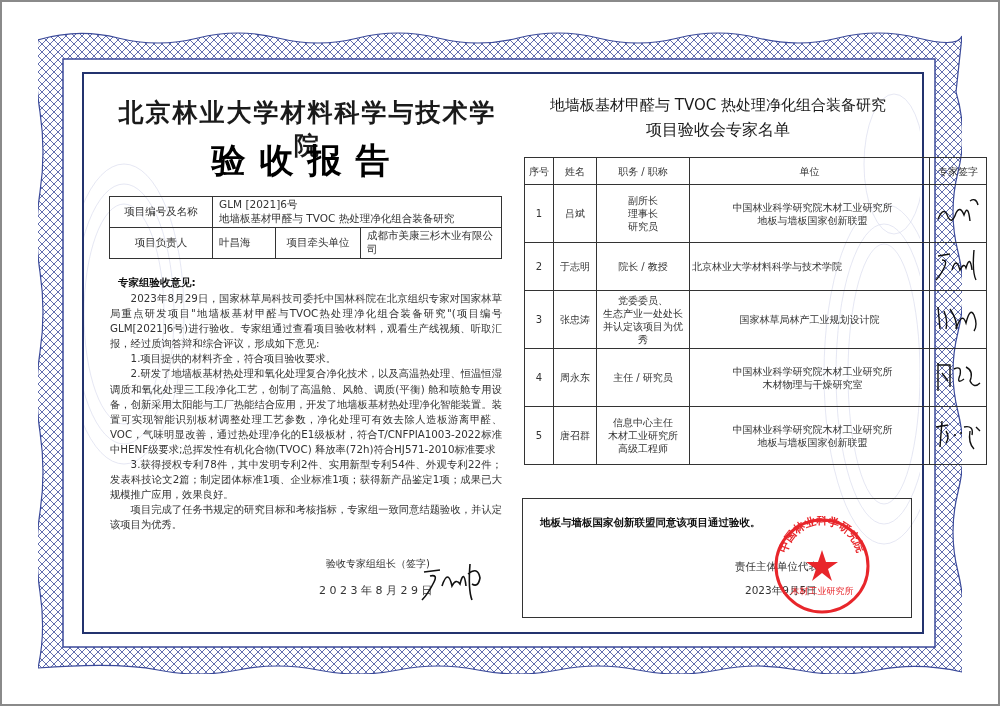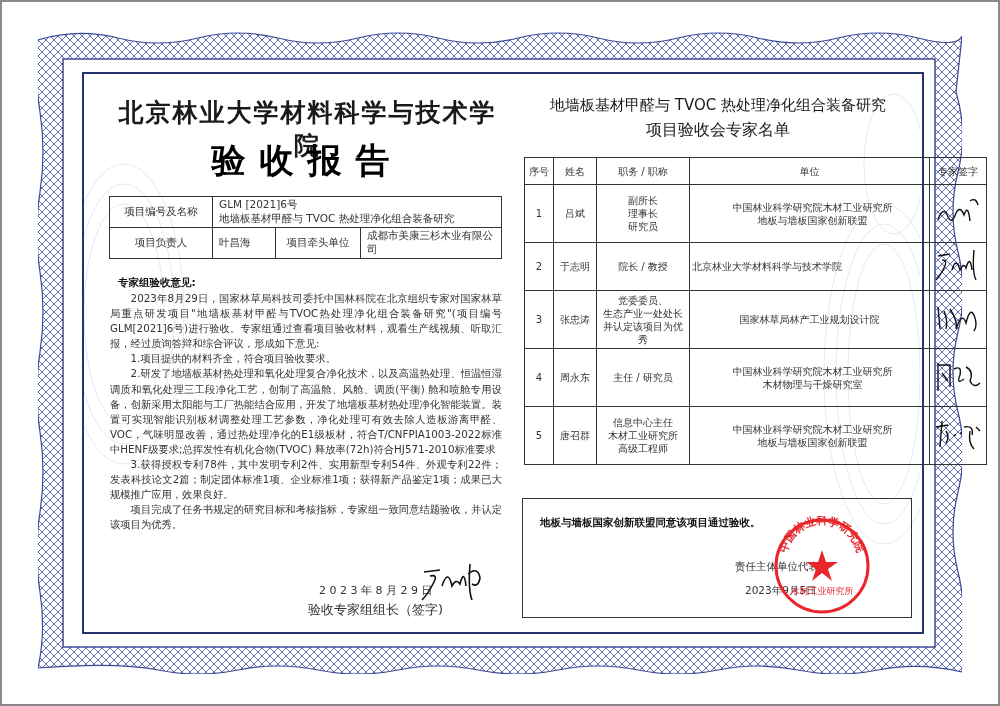--- a/index.html
+++ b/index.html
@@ -11,21 +11,21 @@
   .inner-frame{position:absolute;left:82px;top:72px;width:838px;height:558px;border:2.5px solid #23336e;background:#fff;}
   .guilloche-bg{position:absolute;left:84px;top:74px;width:836px;height:556px;pointer-events:none;}
   .main-title{position:absolute;left:110px;top:96px;width:395px;text-align:center;font-size:25px;letter-spacing:2px;color:#1a1a1a;font-weight:bold;}
   .report-title{position:absolute;left:110px;top:138px;width:395px;text-align:center;font-size:34px;letter-spacing:14px;font-weight:bold;color:#000000;font-family:"DejaVu Serif","Liberation Serif",serif;}
   table.info{position:absolute;left:109px;top:196px;width:393px;border-collapse:collapse;font-size:10.5px;color:#333;}
   table.info td{border:1.3px solid #333;padding:1px 6px;height:17px;}
   table.info td.label{width:90px;text-align:center;}
   .opinion-head{position:absolute;left:110px;top:276px;font-size:10.5px;font-weight:bold;color:#111;margin-left:8px;}
   .opinion{position:absolute;left:110px;top:291px;width:392px;font-size:10.3px;line-height:15.1px;color:#333;text-align:justify;}
   .opinion p{margin:0;text-indent:2em;}
-  .leader-label{position:absolute;left:308px;top:557px;font-size:13px;color:#333;margin-top:44px;}
+  .leader-label{position:absolute;left:326px;top:557px;font-size:10px;color:#333;}
   .leader-date{position:absolute;left:319px;top:583px;font-size:11px;letter-spacing:3.5px;color:#333;}
   .sig-leader{position:absolute;left:418px;top:560px;}
 
   
   .r-title1{position:absolute;left:518px;top:96px;width:400px;text-align:center;font-size:15px;color:#1a1a1a;}
   .r-title2{position:absolute;left:518px;top:120px;width:400px;text-align:center;font-size:16px;color:#1a1a1a;}
   table.experts{position:absolute;left:524px;top:157px;width:463px;border-collapse:collapse;font-size:10px;color:#333;}
   table.experts td,table.experts th{border:1.3px solid #333;text-align:center;font-weight:normal;padding:0 2px;line-height:13px;}
   table.experts th{height:26px;}
   table.experts td.unit{text-align:center;padding-left:8px;}

